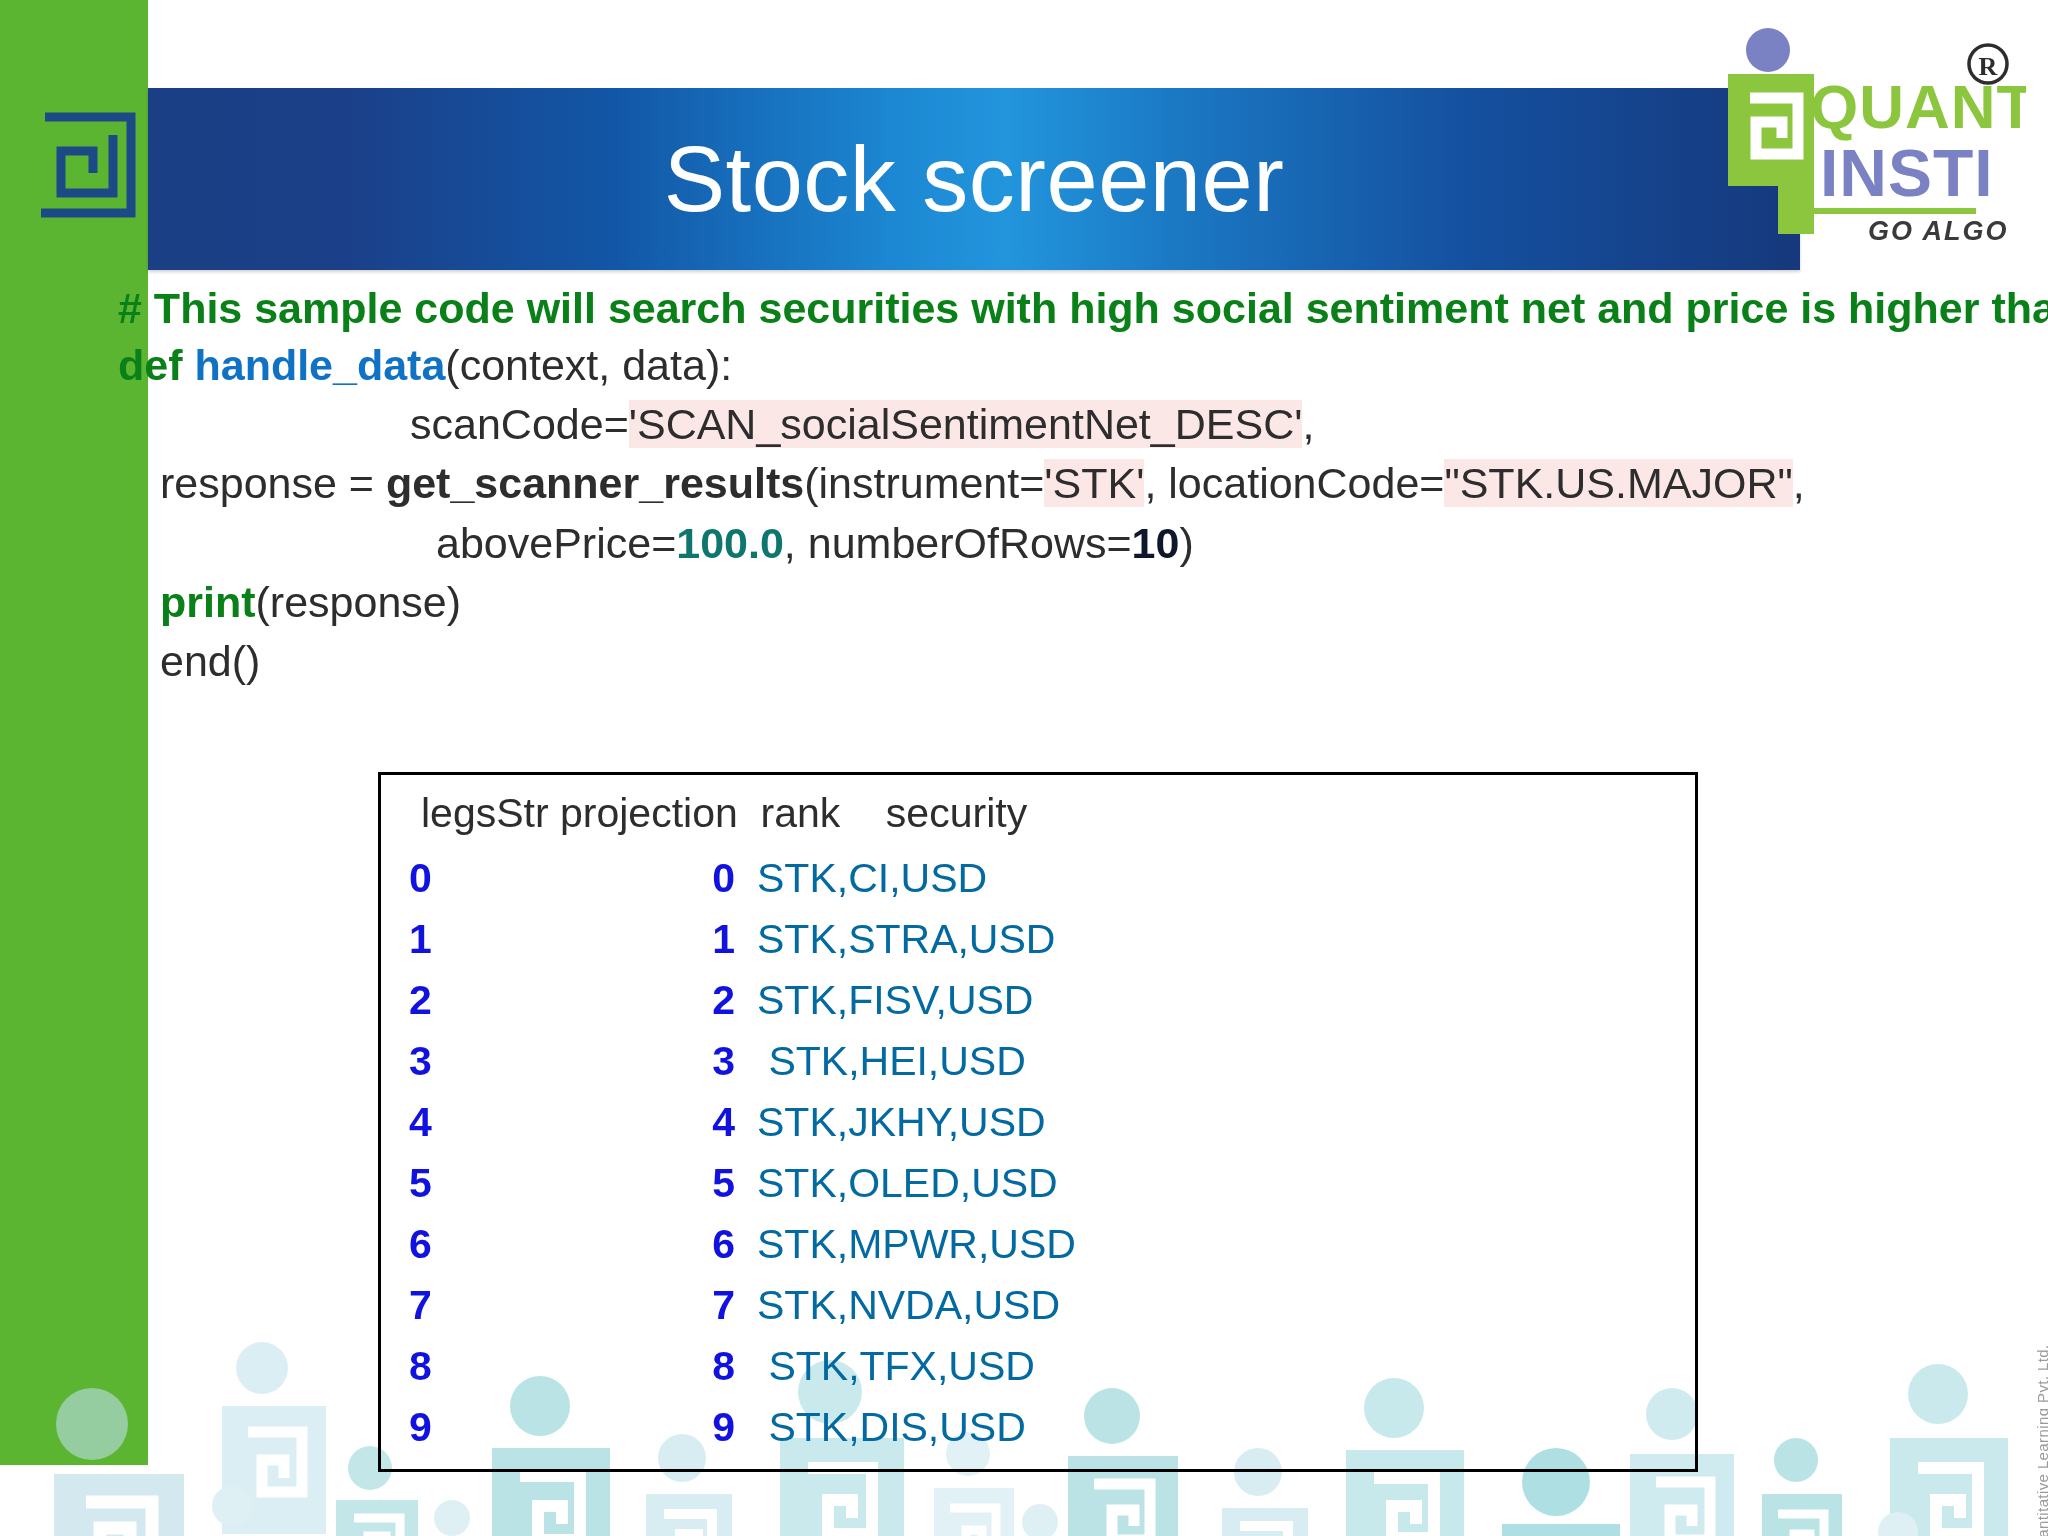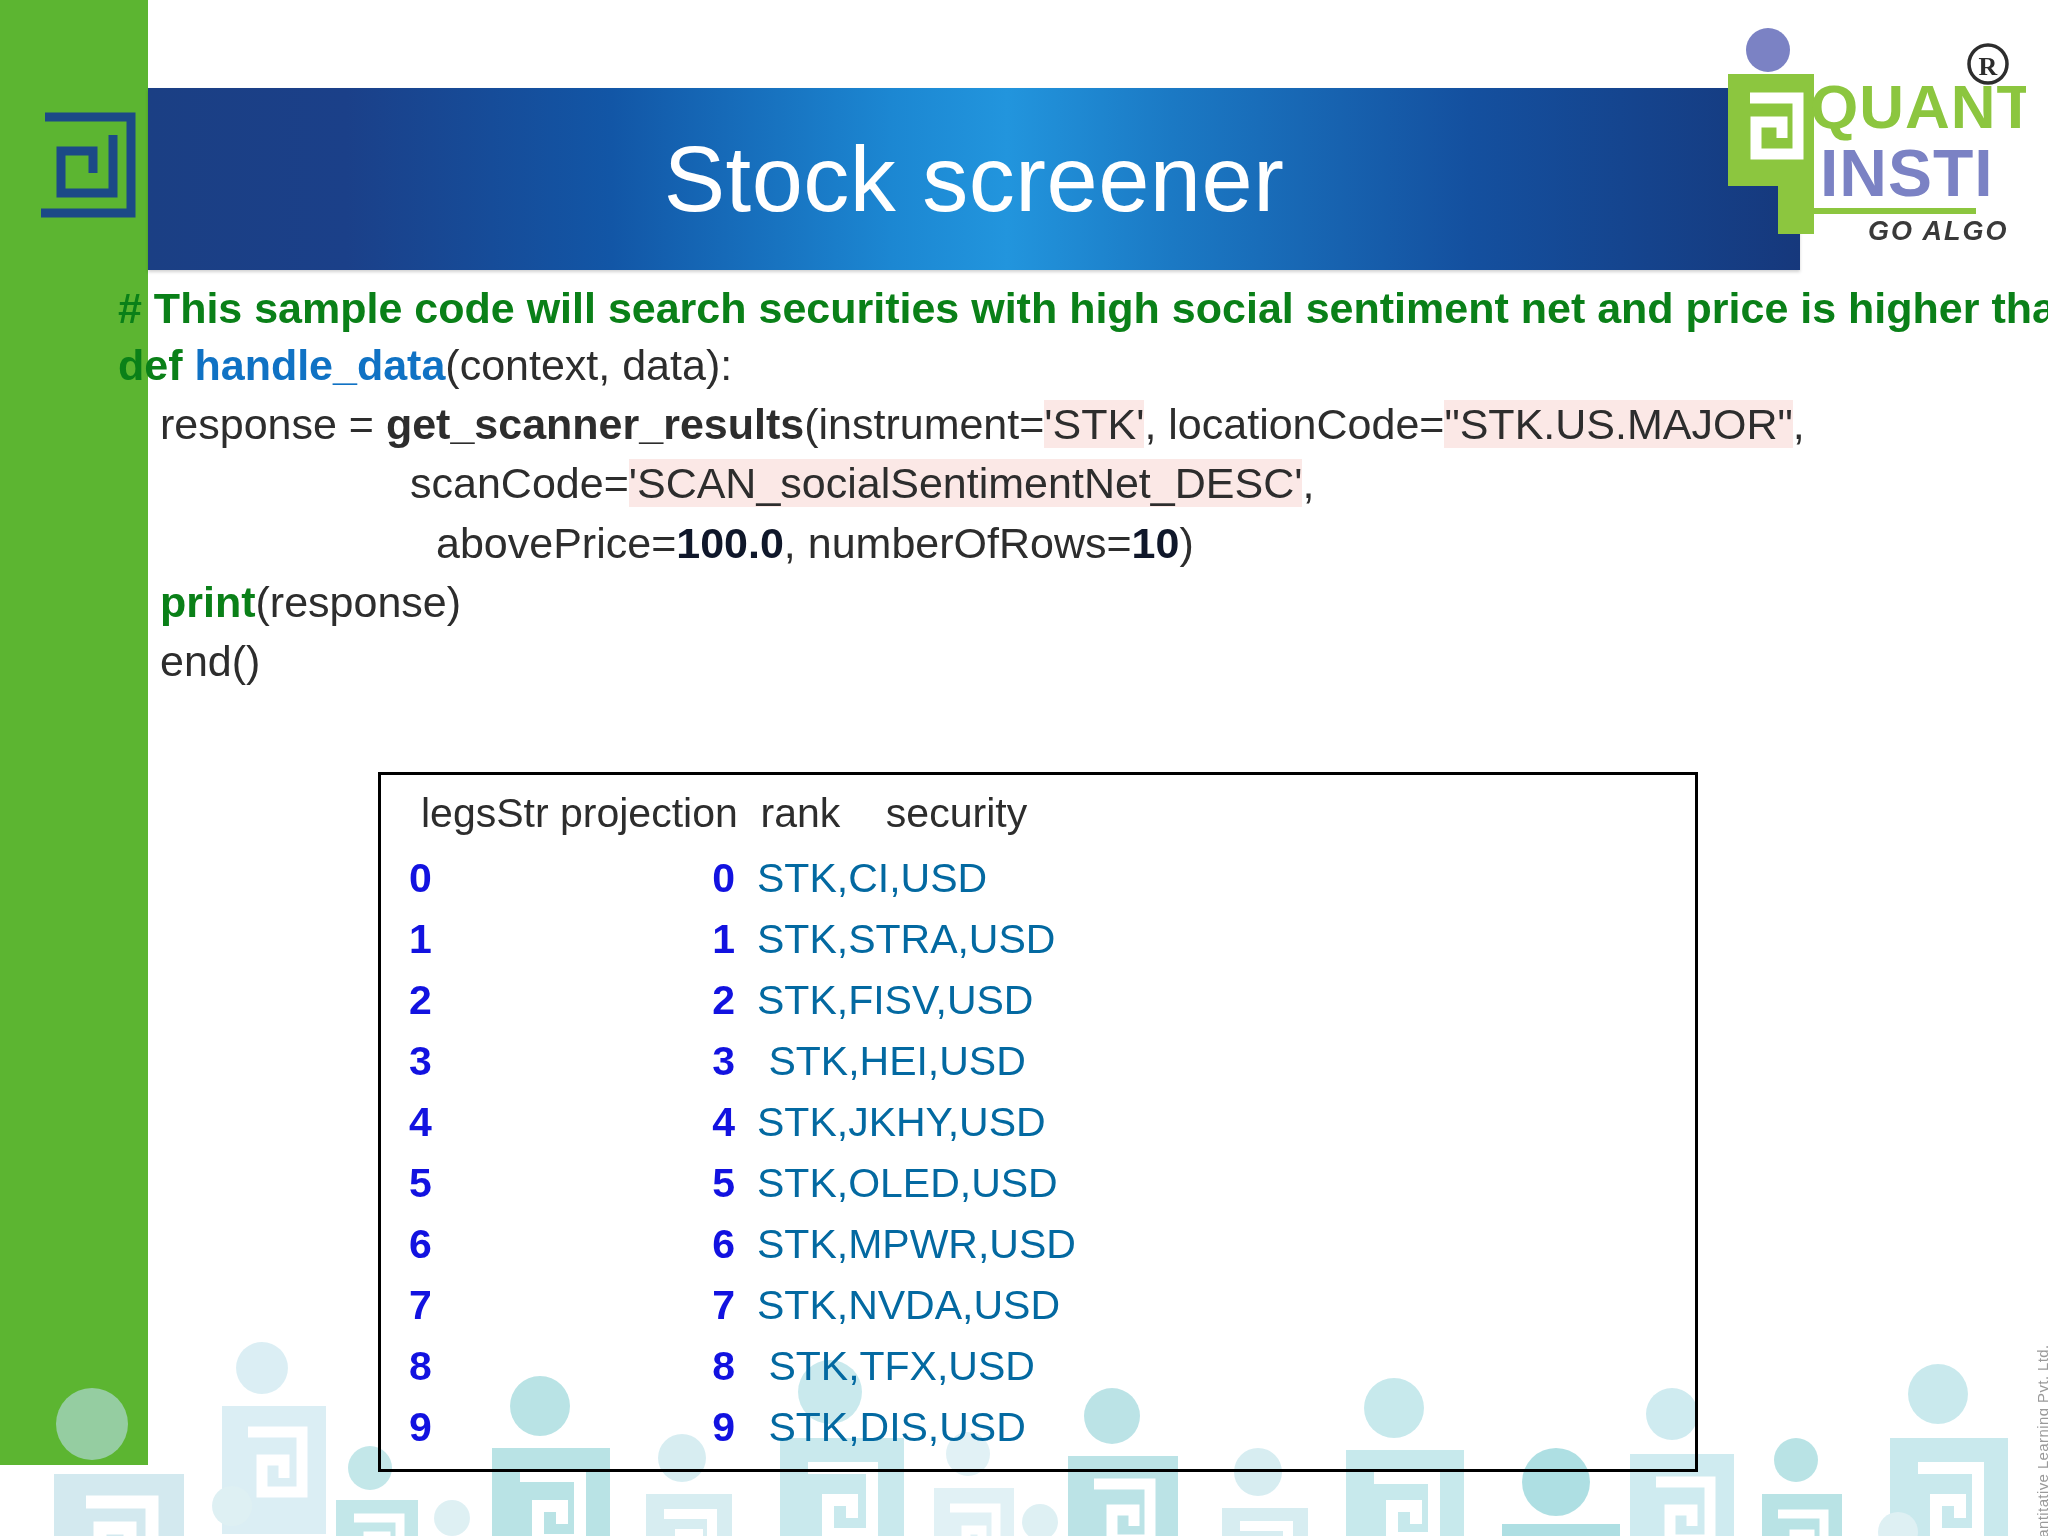--- a/index.html
+++ b/index.html
@@ -68,21 +68,21 @@
     line-height: 1.38;
     color: #2d2d2d;
     white-space: nowrap;
   }
   .code .ln { display: block; white-space: nowrap; }
   .comment { color: #0a8018; font-weight: bold; white-space: normal; display:block; width: 1800px; line-height:1.25; }
   .kw      { color: #0a8018; font-weight: bold; }
   .fn-blue { color: #1072c4; font-weight: bold; }
   .fn-bold { color: #2d2d2d; font-weight: bold; }
   .str     { background: #fbe8e6; color: #2d2d2d; }
-  .num-p   { color: #0f172a; font-weight: bold; }
+  .num-p   { color: #0f766e; font-weight: bold; }
   .num-b   { color: #0f172a; font-weight: bold; }
   .ind1 { padding-left: 42px; }
   .ind2 { padding-left: 292px; }
   .ind3 { padding-left: 318px; }
 
   
   .out-box {
     position: absolute;
     left: 378px; top: 772px;
     width: 1320px; height: 700px;
@@ -176,23 +176,23 @@
     <circle cx="272" cy="46" r="19" fill="none" stroke="#2d2d2d" stroke-width="3.5"></circle>
     <text x="272" y="57" text-anchor="middle" font-family="'Liberation Serif', serif" font-size="26" font-weight="bold" fill="#2d2d2d">R</text>
   </svg>
 
   <div class="code">
 
     <span class="ln comment"># This sample code will search securities with high social sentiment net and price is higher than $100.00 in US major market</span>
 
     <span class="ln"><span class="kw">def</span><span> </span><span class="fn-blue">handle_data</span><span>(context, data):</span></span>
 
+    <span class="ln ind2"><span>scanCode=</span><span class="str">'SCAN_socialSentimentNet_DESC'</span><span>,</span></span>
+
     <span class="ln ind1"><span>response = </span><span class="fn-bold">get_scanner_results</span><span>(instrument=</span><span class="str">'STK'</span><span>, locationCode=</span><span class="str">"STK.US.MAJOR"</span><span>,</span></span>
-
-    <span class="ln ind2"><span>scanCode=</span><span class="str">'SCAN_socialSentimentNet_DESC'</span><span>,</span></span>
 
     <span class="ln ind3"><span>abovePrice=</span><span class="num-p">100.0</span><span>, numberOfRows=</span><span class="num-b">10</span><span>)</span></span>
 
     <span class="ln ind1"><span class="kw">print</span><span>(response)</span></span>
 
     <span class="ln ind1">end()</span>
   </div>
 
   <div class="deco-band">
     <svg width="2048" height="240" viewBox="0 0 2048 240">

